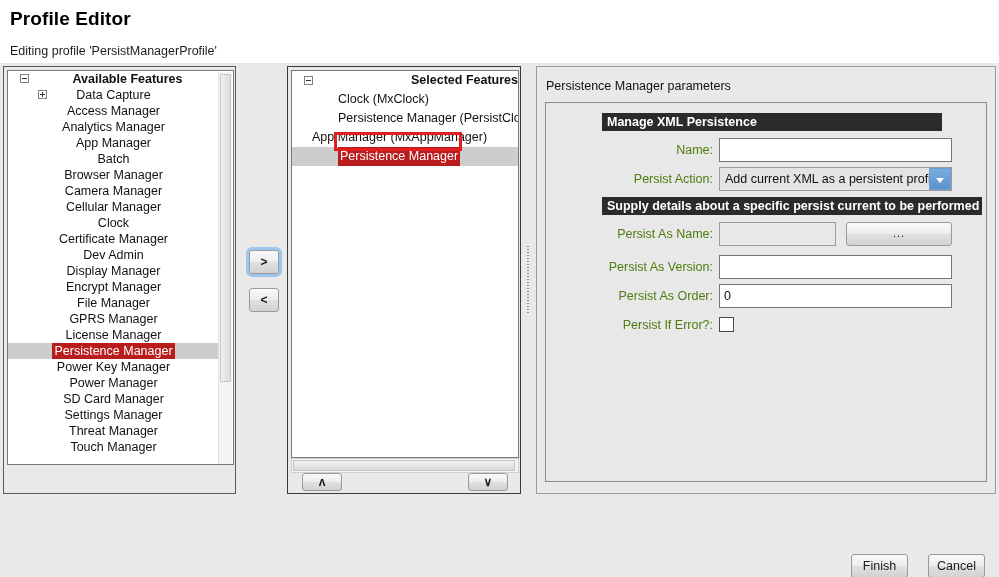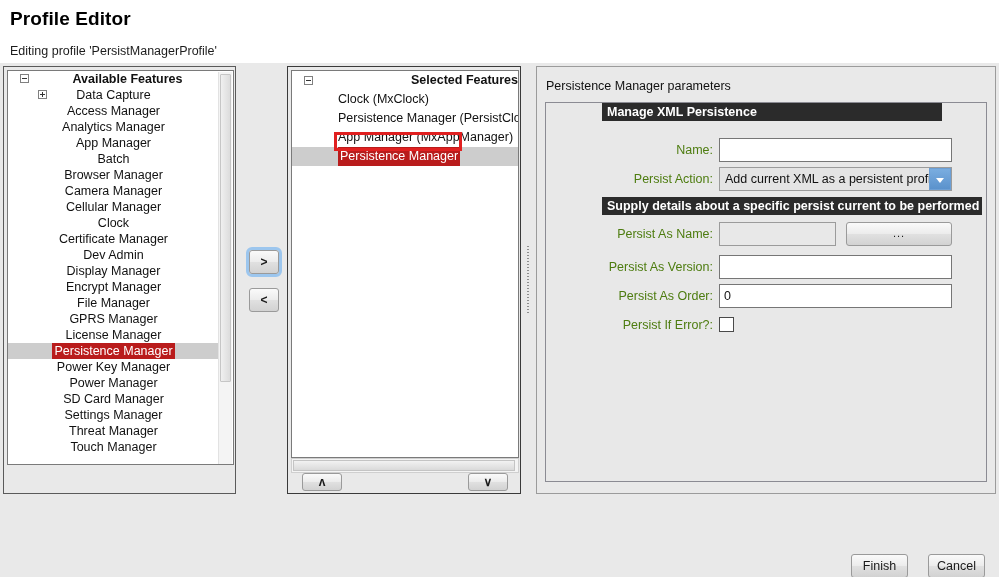--- a/index.html
+++ b/index.html
@@ -220,21 +220,21 @@
     <div class="btn3d xbtn top">&gt;</div>
     <div class="btn3d xbtn bot">&lt;</div>
   </div>
 
   <div class="panel-mid">
     <div class="mid-box">
       <div id="sel-tree" style="position:absolute;left:0;top:0;width:226px;">
           <div class="tnode root" style="padding-left: 12px; height: 19px; line-height: 19px; text-align: right;"><span class="exp-box exp-root" style="top: 5px;"></span><span class="tlabel">Selected Features</span></div>
           <div class="tnode" style="padding-left: 46px; height: 19px; line-height: 19px;"><span class="tlabel">Clock (MxClock)</span></div>
           <div class="tnode" style="padding-left: 46px; height: 19px; line-height: 19px;"><span class="tlabel">Persistence Manager (PersistClock)</span></div>
-          <div class="tnode" style="padding-left: 46px; height: 19px; line-height: 19px;"><span class="tlabel">App Manager (MxAppManager)</span></div>
+          <div class="tnode" style="padding-left: 20px; height: 19px; line-height: 19px;"><span class="tlabel">App Manager (MxAppManager)</span></div>
           <div class="tnode sel-row" style="padding-left: 46px; height: 19px; line-height: 19px; width: 226px;"><span class="tlabel">Persistence Manager</span></div>
         </div>
       <div class="red-box" style="left:42px;top:61px;width:128px;height:19px;"></div>
     </div>
     <div class="mid-hscroll">
       <div class="hthumb"></div>
     </div>
     <div class="mid-foot">
       <div class="btn3d arrbtn up">ʌ</div>
       <div class="btn3d arrbtn dn">∨</div>
@@ -243,21 +243,21 @@
 
   <div class="splitter">
     <div class="grip"></div>
   </div>
 
   <div class="panel-right">
     <div class="rp-title">Persistence Manager parameters</div>
 
     <div class="groupbox">
 
-      <div class="sechdr" style="left:56px;top:0;width:340px;">Manage XML Persistence</div>
+      <div class="sechdr" style="left:56px;top:10px;width:340px;">Manage XML Persistence</div>
 
       <div class="frow" style="left:10px;top:34px;width:424px;">
         <div class="flabel" style="right:267px;">Name:</div>
         <input class="txtin" type="text" style="left: 163px; top: 1px; width: 233px;" value="">
       </div>
 
       <div class="frow" style="left:10px;top:63px;width:424px;">
         <div class="flabel" style="right:267px;">Persist Action:</div>
         <div class="combo" style="left:163px;top:1px;width:233px;">
           <div class="ctext">Add current XML as a persistent profile</div>

